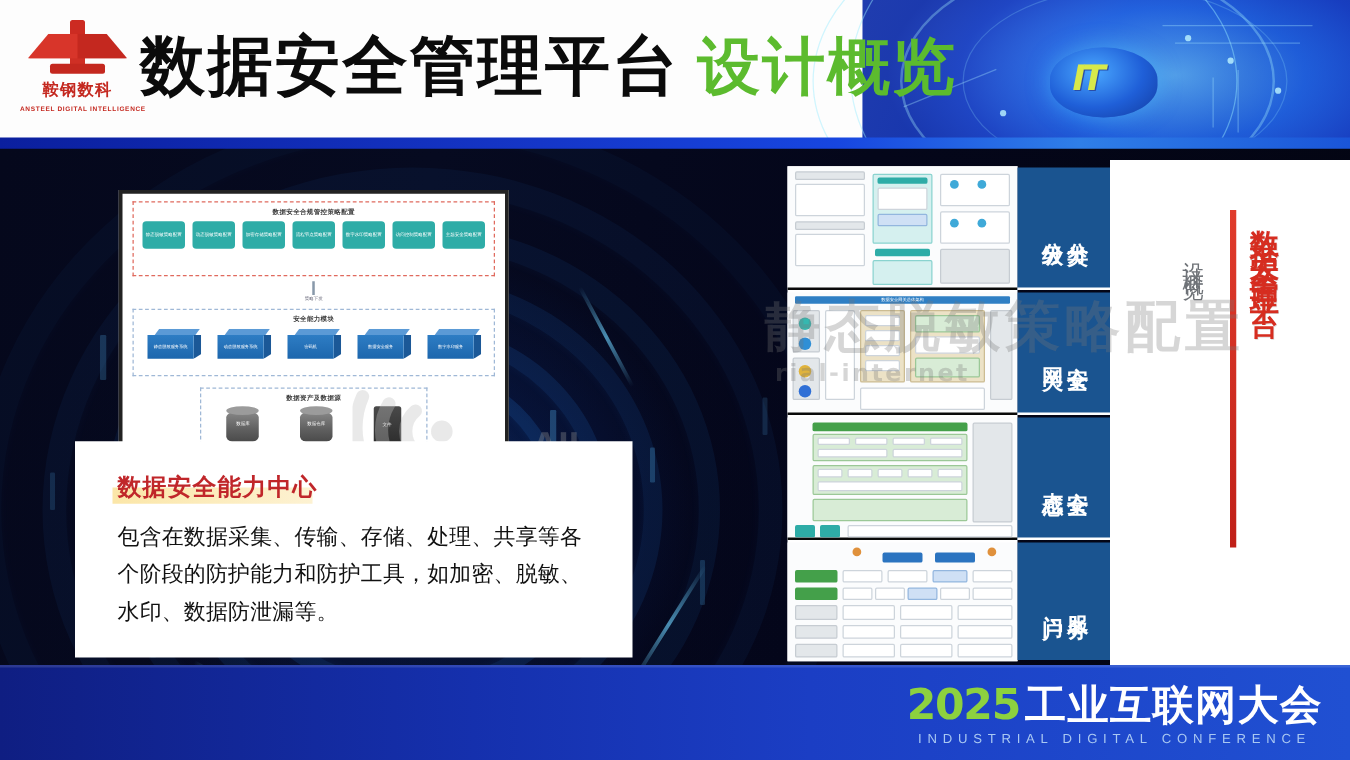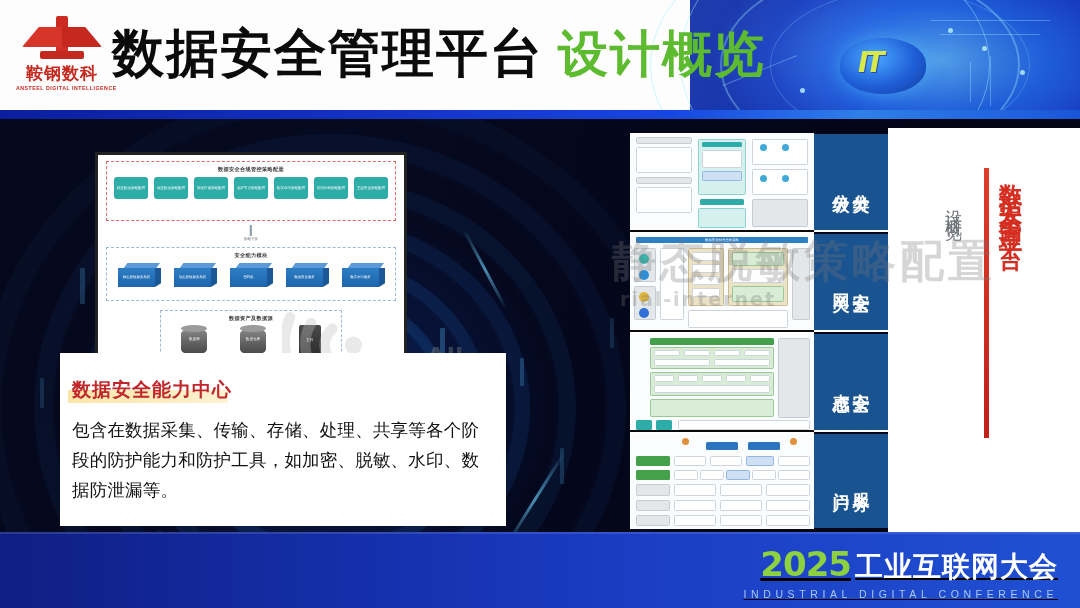--- a/index.html
+++ b/index.html
@@ -66,21 +66,21 @@
   .logo-mark { width:92px; height:48px; position:relative; }
   .lm-top { position:absolute; left:40px; top:2px; width:12px; height:13px; background:#cc2b22; border-radius:2px 2px 0 0; }
   .lm-wing-l { position:absolute; left:6px; top:13px; width:40px; height:20px; background:#d8352a;
     clip-path:polygon(42% 0%,100% 0%,100% 100%,0% 100%); border-radius:2px 0 0 2px; }
   .lm-wing-r { position:absolute; left:46px; top:13px; width:40px; height:20px; background:#c4281f;
     clip-path:polygon(0% 0%,58% 0%,100% 100%,0% 100%); border-radius:0 2px 2px 0; }
   .lm-stem { position:absolute; left:40px; top:13px; width:12px; height:27px; background:#cf2f25; }
   .lm-base { position:absolute; left:24px; top:37px; width:44px; height:8px; background:#c4281f; border-radius:2px; }
   .logo-cn {
     font-family:"DejaVu Sans","Liberation Sans",sans-serif; font-weight:bold;
-    font-size:17px; color:#c4281f; letter-spacing:1px; line-height:20px; margin-top:1px;
+    font-size:13px; color:#c4281f; letter-spacing:1px; line-height:20px; margin-top:1px;
   }
   .logo-en {
     font-family:"Liberation Sans",sans-serif; font-size:5.2px; color:#c4281f;
     letter-spacing:.55px; margin-top:2px; white-space:nowrap; font-weight:bold;
   }
   .title-wrap { position:absolute; left:112px; top:22px; display:flex; align-items:baseline; gap:14px; }
   .title-main {
     font-family:"DejaVu Sans","Liberation Sans",sans-serif; font-weight:bold;
     font-size:52px; color:#0b0b0b; letter-spacing:2px; line-height:62px;
   }
@@ -132,21 +132,21 @@
   .db-lbl { position:absolute; left:0; top:12px; width:26px; text-align:center; color:#fff;
     font-size:3.6px; font-family:"DejaVu Sans",sans-serif; }
   .db-box { position:relative; width:22px; height:30px;
     background:linear-gradient(180deg,#4a4a4a 0%,#2d2d2d 100%); border-radius:2px;
     display:flex; align-items:center; justify-content:center; color:#fff; font-size:3.6px;
     font-family:"DejaVu Sans",sans-serif; }
 
   
   .caption-panel {
     position:absolute; left:60px; top:353px; width:446px; height:173px;
-    background:#fff; z-index:6; padding:24px 26px 0 12px;
+    background:#fff; z-index:6; padding:24px 26px 0 34px;
   }
   .cap-title-wrap { position:relative; display:inline-block; margin-bottom:12px; }
   .cap-hl { position:absolute; left:-4px; bottom:0px; width:100%; height:13px;
     background:linear-gradient(90deg,#fbe6a8,#fdf2d2); z-index:0; }
   .cap-title {
     position:relative; z-index:1; font-family:"DejaVu Sans","Liberation Sans",sans-serif;
     font-weight:bold; font-size:19px; color:#c0262a; letter-spacing:1px;
   }
   .cap-body {
     font-family:"DejaVu Sans","Liberation Sans",sans-serif; font-size:17.5px;
@@ -215,28 +215,28 @@
     position:absolute; left:250px; top:278px; width:150px; height:150px; z-index:2;
     opacity:.30; pointer-events:none;
   }
   .wm-wifi { position:absolute; left:282px; top:300px; z-index:5; opacity:.35; pointer-events:none; }
   .wm-aii { position:absolute; left:425px; top:340px; z-index:5; font-size:30px; font-weight:bold;
     color:rgba(150,150,150,.35); font-family:"Liberation Sans",sans-serif; pointer-events:none; }
 
   
   .footer { position:absolute; left:0; bottom:0; width:1080px; height:76px; z-index:7;
     background:linear-gradient(90deg,#0f1e82 0%,#1530ad 35%,#1b3ec4 60%,#2050d2 100%); }
-  .foot-logo { position:absolute; right:22px; top:14px; text-align:right;text-decoration:underline; }
+  .foot-logo { position:absolute; right:22px; top:14px; text-align:right; }
   .foot-main { display:flex; align-items:baseline; justify-content:flex-end; gap:4px; }
   .foot-year {
     font-family:"DejaVu Sans",sans-serif; font-weight:bold; font-size:34px;
     color:#8dd13f; letter-spacing:-1px; line-height:36px;
   }
   .foot-cn {
-    font-family:"DejaVu Sans","Liberation Sans",sans-serif; font-weight:bold; font-size:28px;
+    font-family:"DejaVu Sans","Liberation Sans",sans-serif; font-weight:bold; font-size:33px;
     color:#ffffff; letter-spacing:1px; line-height:36px;
   }
   .foot-en {
     font-family:"Liberation Sans",sans-serif; font-size:10.5px; color:#a9c8f2;
     letter-spacing:4.6px; margin-top:3px; text-align:center;
   }
   .edge-line { position:absolute; left:0; top:0; width:1080px; height:2px; background:rgba(255,255,255,.12); }
 </style>
 </head>
 <body>

